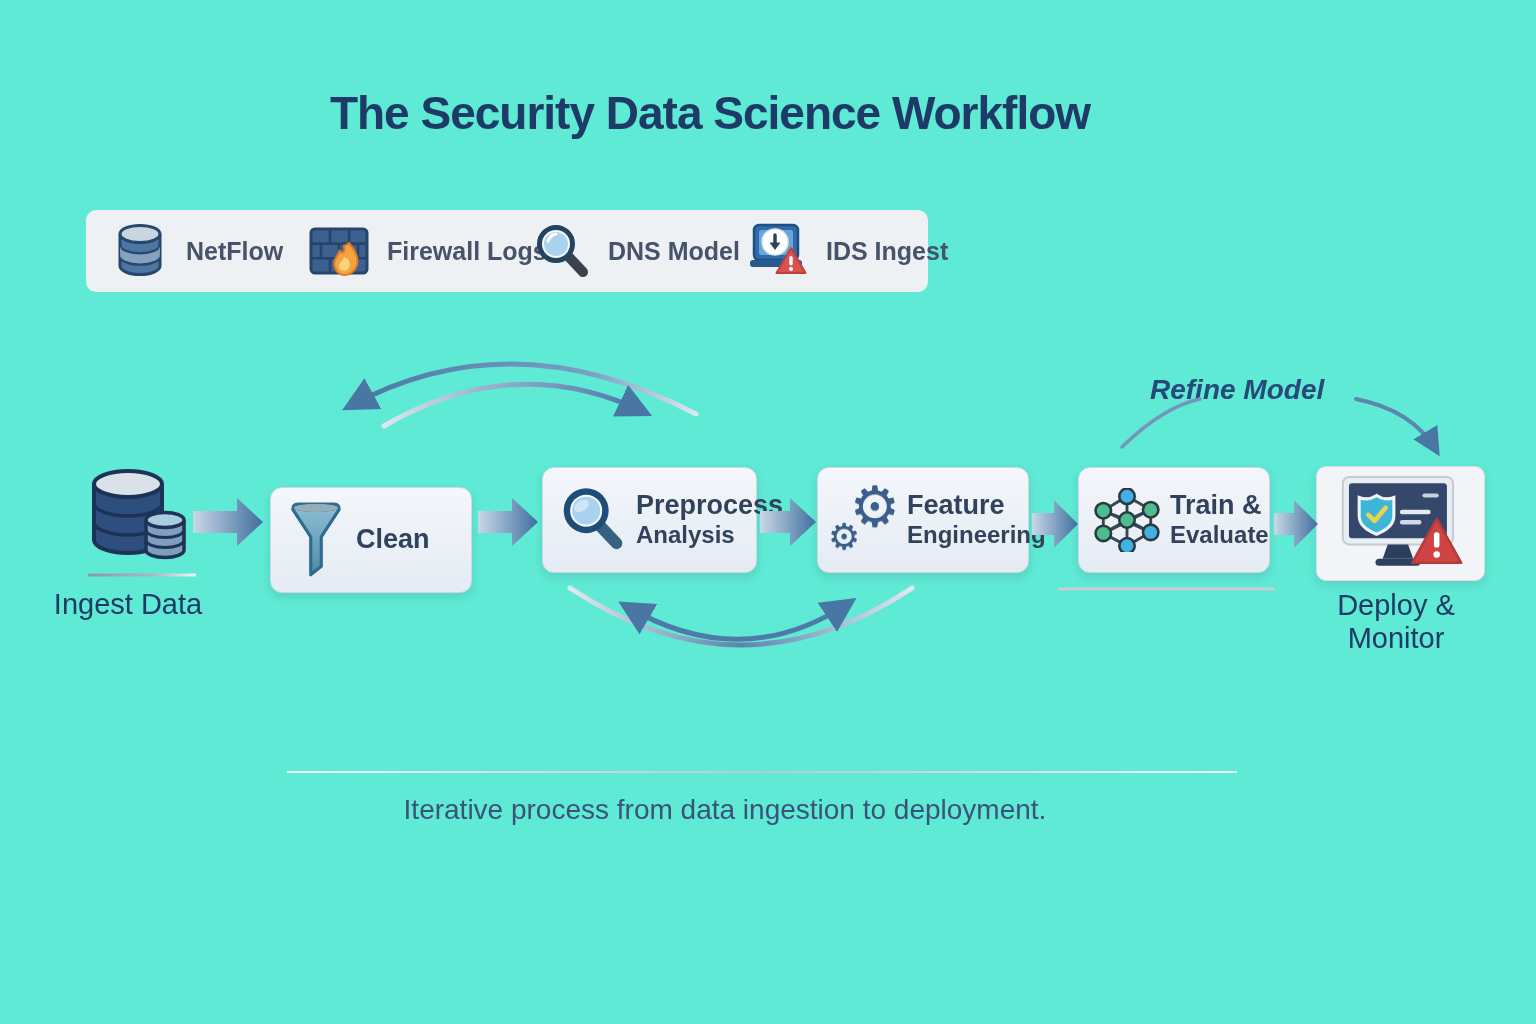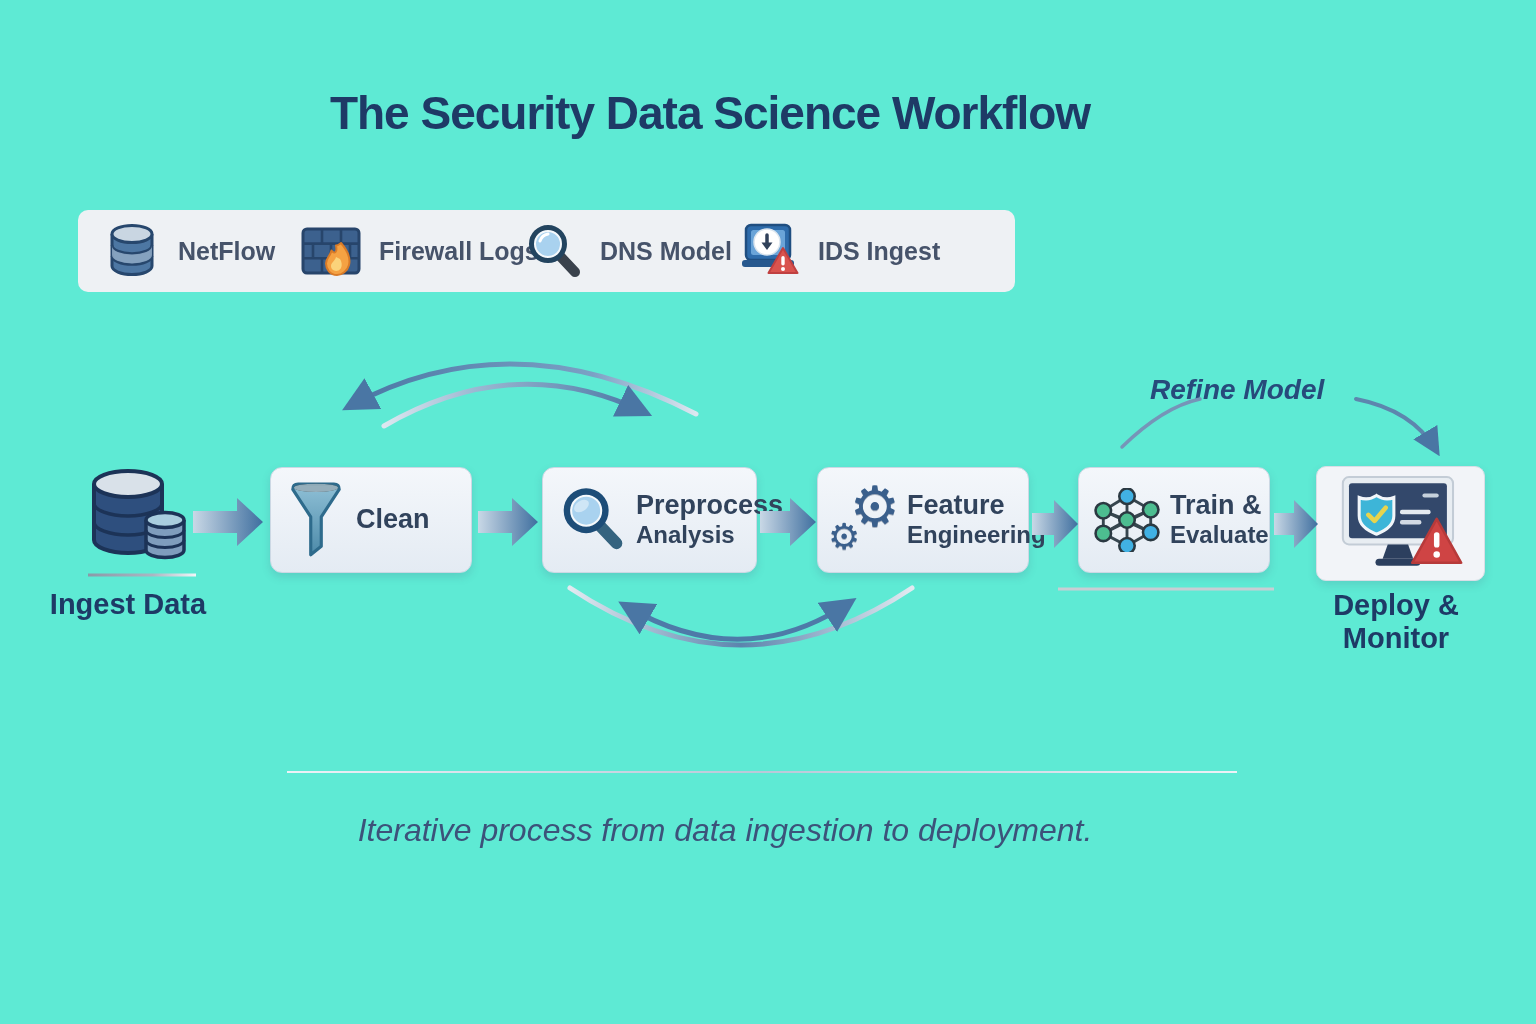--- a/index.html
+++ b/index.html
@@ -8,66 +8,66 @@
     font-family:"Liberation Sans",sans-serif;
   }
   .abs{position:absolute;}
   
   .title{
     left:0;top:86px;width:1420px;text-align:center;
     font-size:46px;font-weight:700;letter-spacing:-1px;color:#1e3a66;
   }
   
   .sources-bar{
-    left:78px;top:210px;width:937px;height:82px;
+    left:86px;top:210px;width:842px;height:82px;
     background:#eef1f4;border-radius:10px;
   }
   .source-item{position:absolute;top:0;height:82px;display:flex;align-items:center;gap:17px;}
   .source-item .label{font-size:25px;font-weight:600;color:#46536a;white-space:nowrap;}
   .src-netflow{left:25px;}
   .src-firewall{left:222px;}
   .src-dns{left:445px;}
   .src-ids{left:657px;}
   
   .step-box{
     top:467px;height:106px;border-radius:12px;
     background:linear-gradient(180deg,#f4f7fb 0%,#e4ebf3 100%);
     border:1px solid #ccd8e4;
     box-shadow:0 4px 8px rgba(70,90,120,.18);
     display:flex;align-items:center;gap:9px;padding:0 10px 0 14px;box-sizing:border-box;
   }
-  .box1{left:270px;width:202px;}
+  .box1{left:270px;width:202px;margin-top:20px;}
   .box2{left:542px;width:215px;}
   .box3{left:817px;width:212px;}
   .box4{left:1078px;width:192px;gap:9px;}
   .step-text{display:flex;flex-direction:column;justify-content:center;color:#31435c;}
   .step-text .l1{font-size:27px;font-weight:700;line-height:1.15;}
   .step-text .l2{font-size:24px;font-weight:600;line-height:1.2;}
   .txt-center{text-align:center;}
   .txt-left{text-align:left;}
   
   .deploy-card{
     left:1316px;top:466px;width:167px;height:113px;border-radius:10px;
     background:#f2f4f8;border:1px solid #d9dee6;
     box-shadow:0 4px 8px rgba(70,90,120,.16);
     display:flex;align-items:center;justify-content:center;
   }
   
-  .big-label{font-size:29px;font-weight:700;color:#1e3a66;text-align:center;}
+  .big-label{font-size:29px;font-weight:400;color:#1e3a66;text-align:center;}
   .ingest-label{left:28px;top:588px;width:200px;}
   .deploy-label{left:1286px;top:589px;width:220px;}
   
   .refine-label{
     left:1150px;top:374px;width:260px;text-align:left;
     font-size:28px;font-weight:700;font-style:italic;color:#274a7b;
   }
   
   .caption{
-    left:0;top:812px;width:1450px;text-align:center;
-    font-size:32px;font-style:italic;color:#3c527a;
+    left:0;top:794px;width:1450px;text-align:center;
+    font-size:28px;color:#3c527a;
   }
   
   .gears-wrap{position:relative;width:66px;height:70px;flex:0 0 auto;}
   .gear{font-family:"DejaVu Sans",sans-serif;color:#3a5f8c;line-height:1;position:absolute;
         text-shadow:0 1px 0 rgba(30,50,80,.35);}
   .g-big{font-size:56px;right:-2px;top:-6px;}
   .g-small{font-size:36px;left:-4px;bottom:0px;}
   .overlay{left:0;top:0;pointer-events:none;}
   .icon-wrap{flex:0 0 auto;display:flex;align-items:center;justify-content:center;}
 </style>

